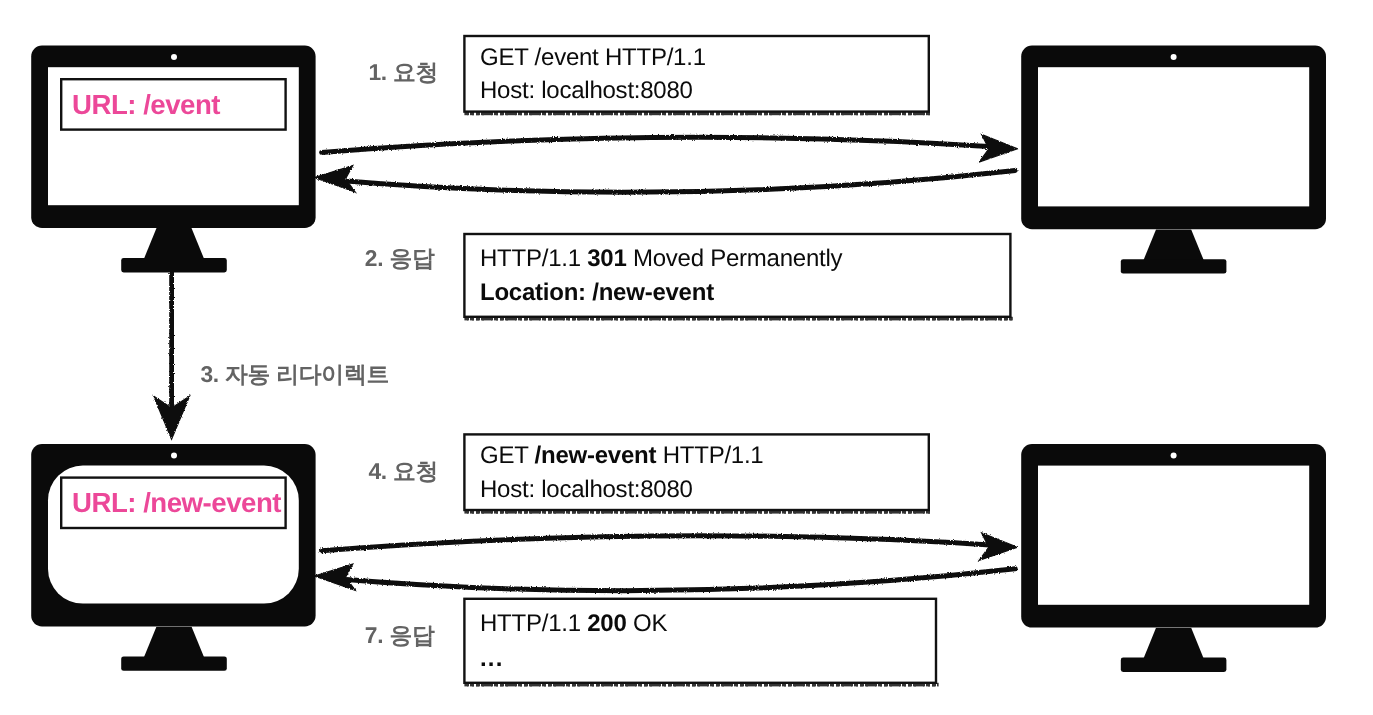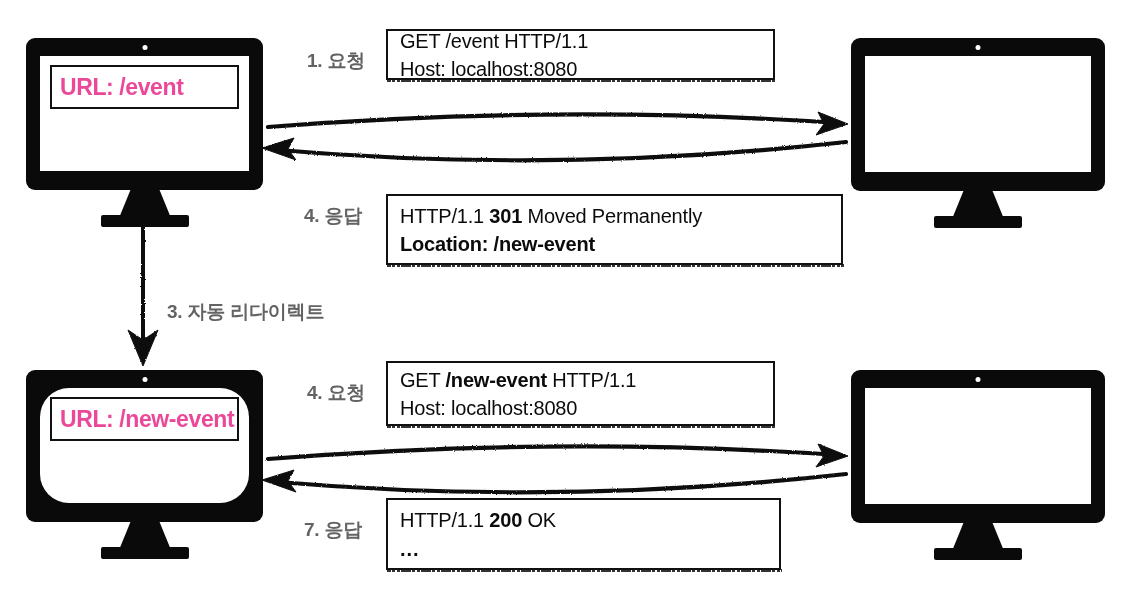--- a/index.html
+++ b/index.html
@@ -125,26 +125,26 @@
   <div class="monitor" style="left:851px;top:38px;width:254px;height:153px;">
     <div class="mon-body"></div>
     <div class="mon-cam"></div>
     <div class="mon-screen" style="left:14px;top:18px;width:226px;height:116px;"></div>
   </div>
   <div class="mon-neck" style="left:952px;top:191px;width:52px;height:28px;"></div>
   <div class="mon-foot" style="left:934px;top:216px;width:88px;height:12px;"></div>
 
   <div class="step-label" style="left:307px;top:48px;">1. 요청</div>
 
-  <div class="msgbox" style="left:386px;top:29px;width:389px;height:51px;">
+  <div class="msgbox" style="left:386px;top:29px;width:389px;height:65px;">
     <div class="msg-line">GET /event HTTP/1.1</div>
     <div class="msg-line">Host: localhost:8080</div>
   </div>
 
-  <div class="step-label" style="left:304px;top:203px;">4. 응답</div>
+  <div class="step-label" style="left:304px;top:203px;">2. 응답</div>
 
   <div class="msgbox" style="left:386px;top:194px;width:457px;height:71px;">
     <div class="msg-line">
       <span>HTTP/1.1 </span><b>301</b><span> Moved Permanently</span>
     </div>
     <div class="msg-line bold">Location: /new-event</div>
   </div>
 
   <div class="step-label" style="left:167px;top:299px;">3. 자동 리다이렉트</div>
 

